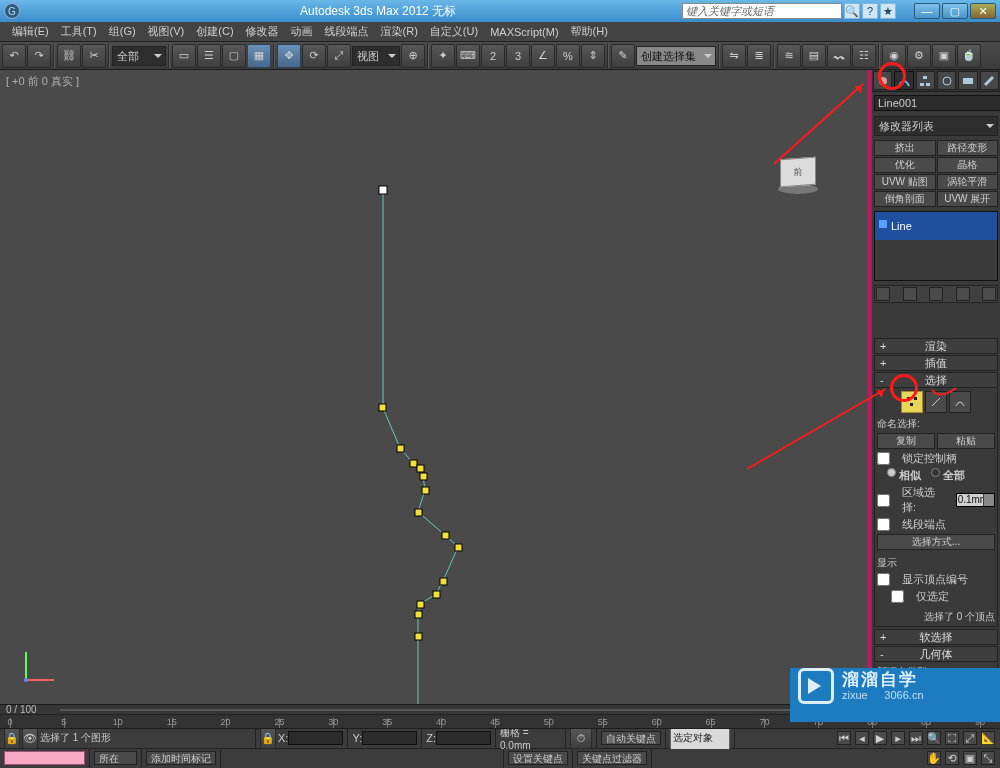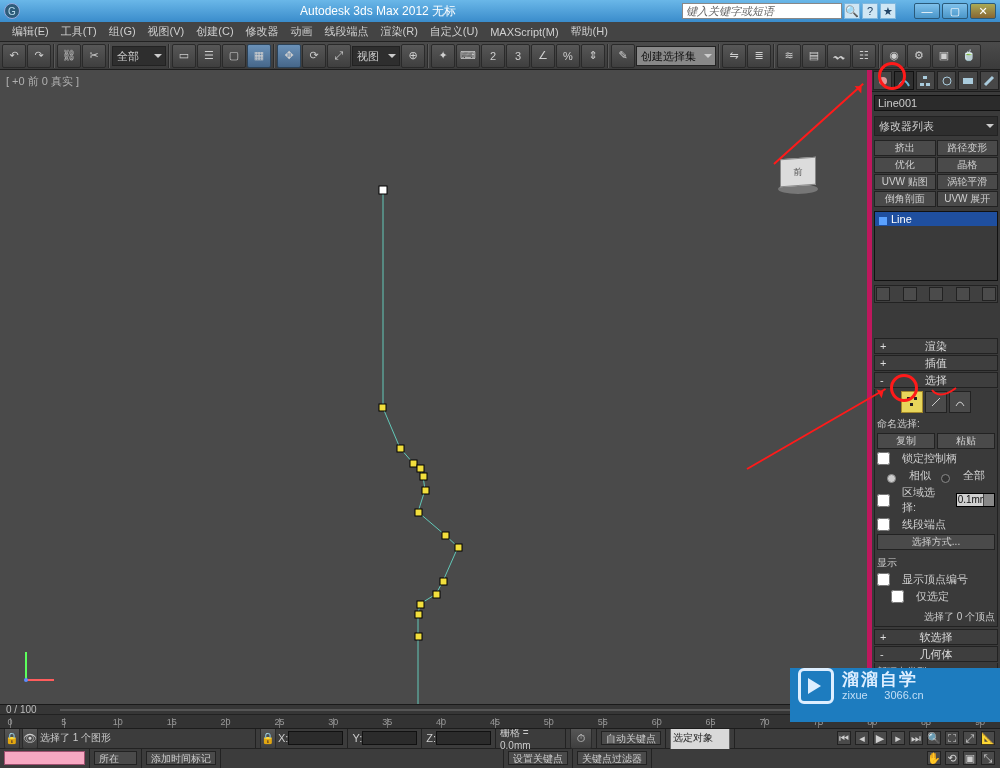--- a/index.html
+++ b/index.html
@@ -49,21 +49,21 @@
 .cmdpanel { width:133px; background:#3a3a3a; border-left:5px solid #be185d; display:flex; flex-direction:column; overflow:hidden; }
 .cmdtabs { height:22px; display:flex; background:#333; border-bottom:1px solid #1c1c1c;}
 .cmdtab { flex:1;border:1px solid #222;margin:1px;background:#474747;display:flex;align-items:center;justify-content:center;cursor:pointer;}
 .cmdtab.active{background:#2f2f2f;border-color:#111;}
 .objname{height:18px;display:flex;align-items:center;margin:2px;}
 .objname input{flex:1;height:16px;background:#2b2b2b;border:1px solid #111;color:#ccc;padding:0 3px;}
 .modcombo{margin:2px;}
 .modgrid{display:grid;grid-template-columns:1fr 1fr;gap:1px;margin:2px;}
 .modbtn{height:16px;background:#4a4a4a;border:1px solid #222;text-align:center;line-height:14px;cursor:pointer;font-size:10px;}
 .modstack{margin:2px;height:70px;background:#3a3a3a;border:1px solid #111;}
-.modstack .item{background:#1f4f9f;color:#fff;padding:1px 4px;display:flex;align-items:flex-end;}
+.modstack .item{background:#1f4f9f;color:#fff;padding:8px 4px;display:flex;align-items:flex-start;}
 .modstack .item .dot{width:8px;height:8px;background:#5aa1ff;margin-right:4px;}
 .stacktools{display:flex;justify-content:space-between;margin:2px;padding:1px;border:1px solid #222;background:#404040;}
 .stbtn{width:14px;height:14px;border:1px solid #222;background:#4b4b4b;cursor:pointer;}
 
 
 .rollouts{flex:1;overflow-y:auto;overflow-x:hidden;margin:2px 0;}
 .rollouts::-webkit-scrollbar{width:10px;}
 .rollouts::-webkit-scrollbar-track{background:#303030;}
 .rollouts::-webkit-scrollbar-thumb{background:#555;border:1px solid #222;}
 .rollhead{height:16px;background:#3e3e3e;border:1px solid #222;margin:1px 2px;display:flex;align-items:center;justify-content:center;position:relative;color:#ddd;cursor:pointer;}
@@ -72,21 +72,21 @@
 .subobj{height:24px;display:flex;justify-content:center;gap:2px;}
 .sobtn{width:22px;height:22px;border:1px solid #222;background:#4a4a4a;display:flex;align-items:center;justify-content:center;cursor:pointer;}
 .sobtn.active{background:#e8d65b;border-color:#a4892a;}
 .lbl{font-size:10px;color:#ccc;}
 .rowpair{display:flex;gap:2px;}
 .rowpair .btn{flex:1;height:16px;border:1px solid #222;background:#4a4a4a;text-align:center;line-height:14px;font-size:10px;cursor:pointer;}
 .chk{display:flex;align-items:center;gap:12px;font-size:10px;}
 .chk input{margin:0;}
 .spinner{height:14px;background:#cfcfcf;color:#111;border:1px solid #000;width:44px;font-size:10px;padding:0 1px;position:relative;}
 .spinner::after{content:"";position:absolute;right:0;top:0;width:10px;height:100%;background:#888;border-left:1px solid #444;}
-.radio{display:flex;align-items:flex-end;gap:13px;font-size:10px;}
+.radio{display:flex;align-items:flex-start;gap:3px;font-size:10px;font-weight:bold;}
 .radio .dot{width:9px;height:9px;border-radius:50%;border:1px solid #888;background:#333;}
 .radio.on .dot{background:#ccc;}
 
 
 .panelspacer{height:30px;}
 
 
 .bottom { height:64px; background:#3a3a3a; border-top:1px solid #1a1a1a; display:flex; flex-direction:column; }
 .slider { height:10px; background:#363636; display:flex; align-items:center; position:relative; border-bottom:1px solid #222;}
 .slider .pos{margin-left:6px;font-size:10px;color:#bbb;}

